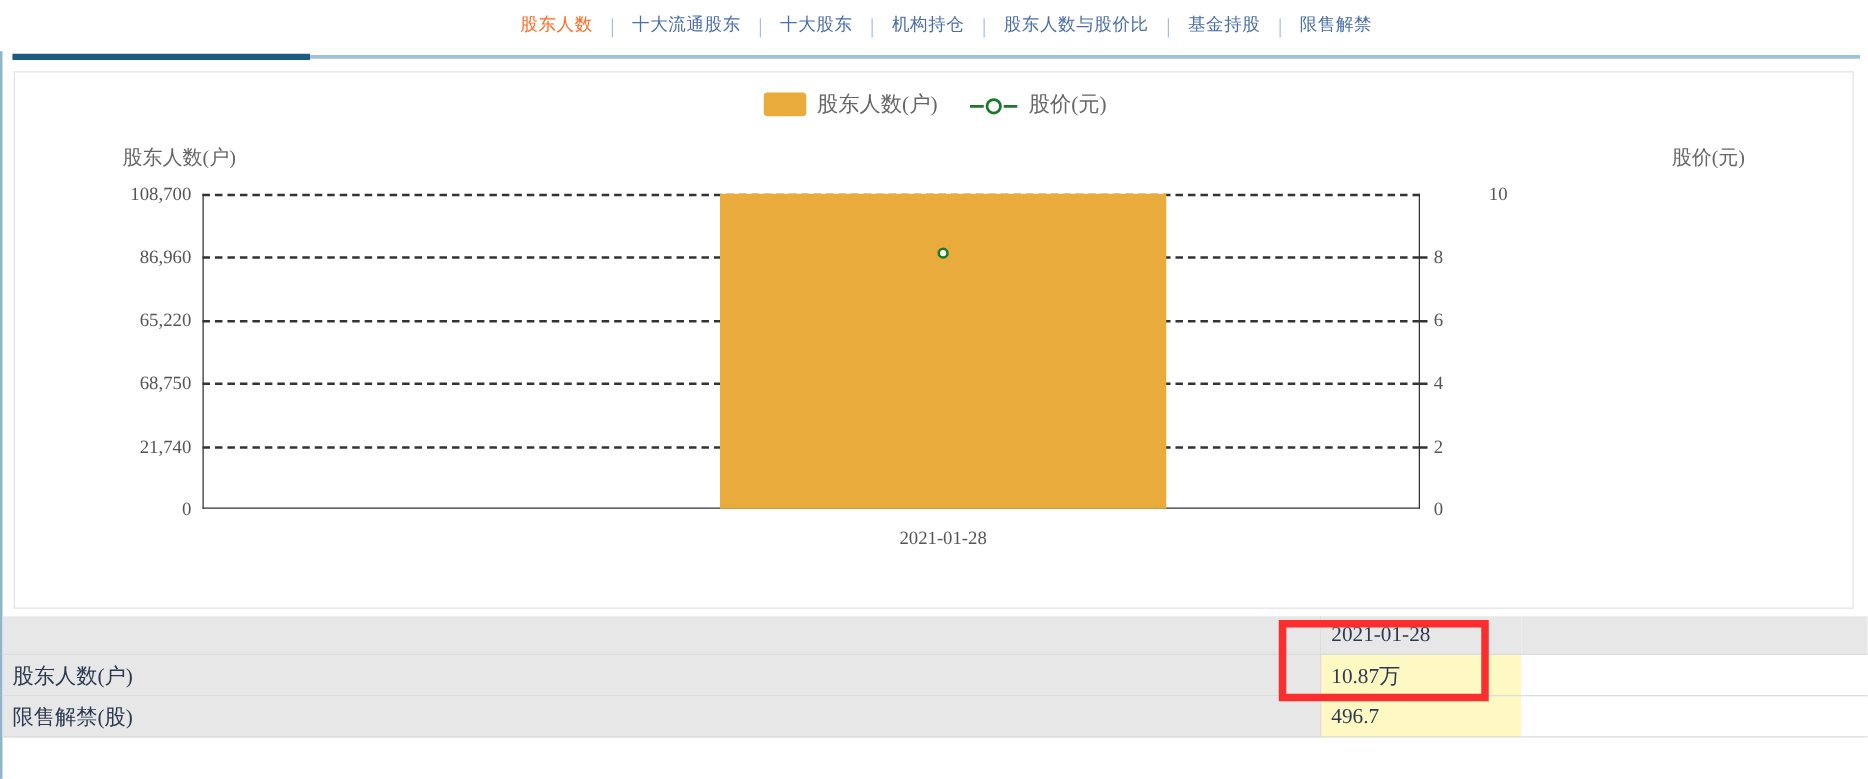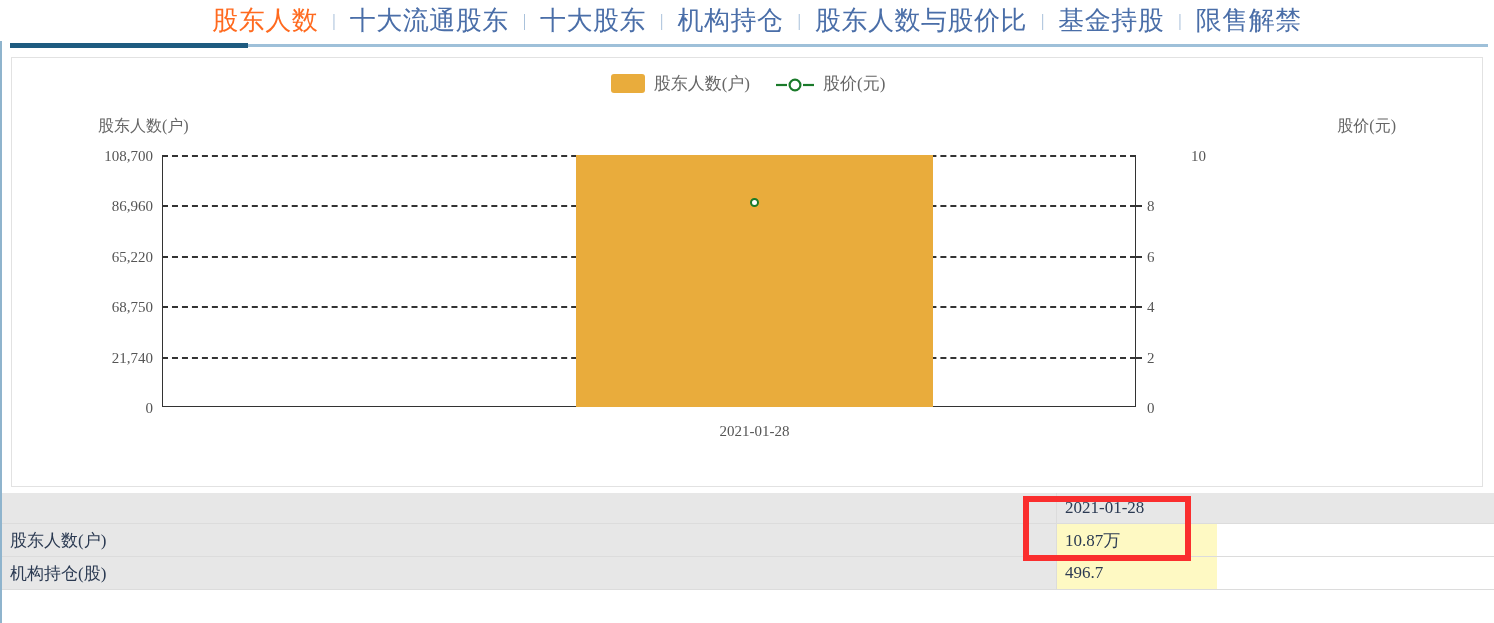--- a/index.html
+++ b/index.html
@@ -31,21 +31,21 @@
     align-items: center;
     justify-content: center;
   }
   .tablist {
     display: flex;
     align-items: center;
     gap: 0;
     padding-left: 20px;
   }
   .tab {
-    font-size: 26px;
+    font-size: 14px;
     line-height: 1;
     padding: 0 14px;
     color: #4a6ea8;
     white-space: nowrap;
     cursor: pointer;
     letter-spacing: .5px;
   }
   .tab.active { color: #ff6a1f; }
   .tab-sep {
     color: #9db8d6;
@@ -309,20 +309,20 @@
       <th class="col-rest"></th>
     </tr>
   </thead>
   <tbody>
     <tr>
       <td class="col-label">股东人数(户)</td>
       <td class="col-val">10.87万</td>
       <td class="col-rest"></td>
     </tr>
     <tr>
-      <td class="col-label">机构持仓(股)</td>
+      <td class="col-label">限售解禁(股)</td>
       <td class="col-val">496.7</td>
       <td class="col-rest"></td>
     </tr>
   </tbody>
 </table>
 
 <div class="anno-box"></div>
 
 </body></html>

